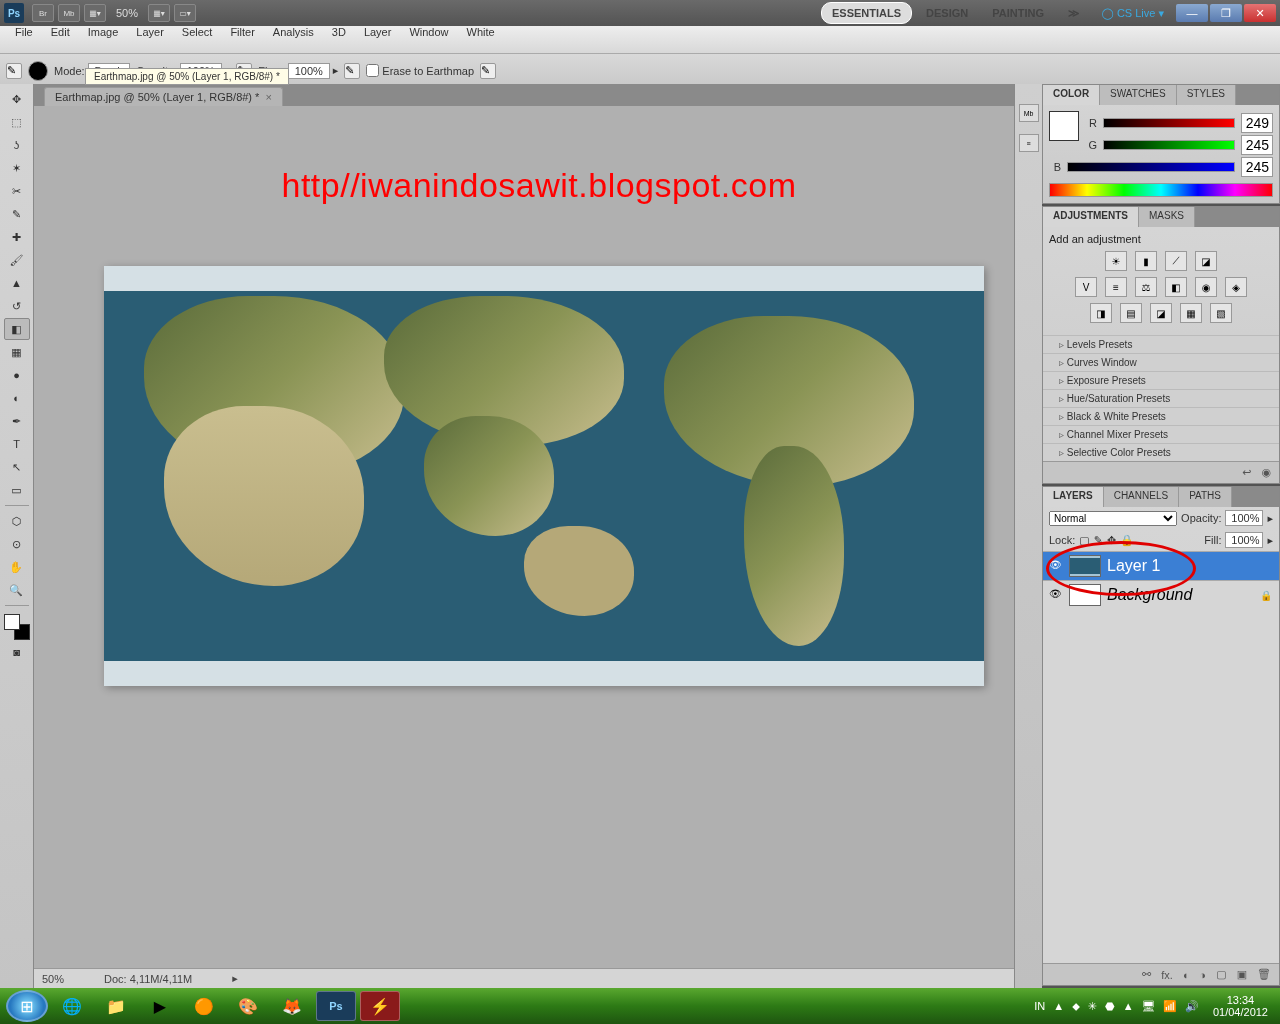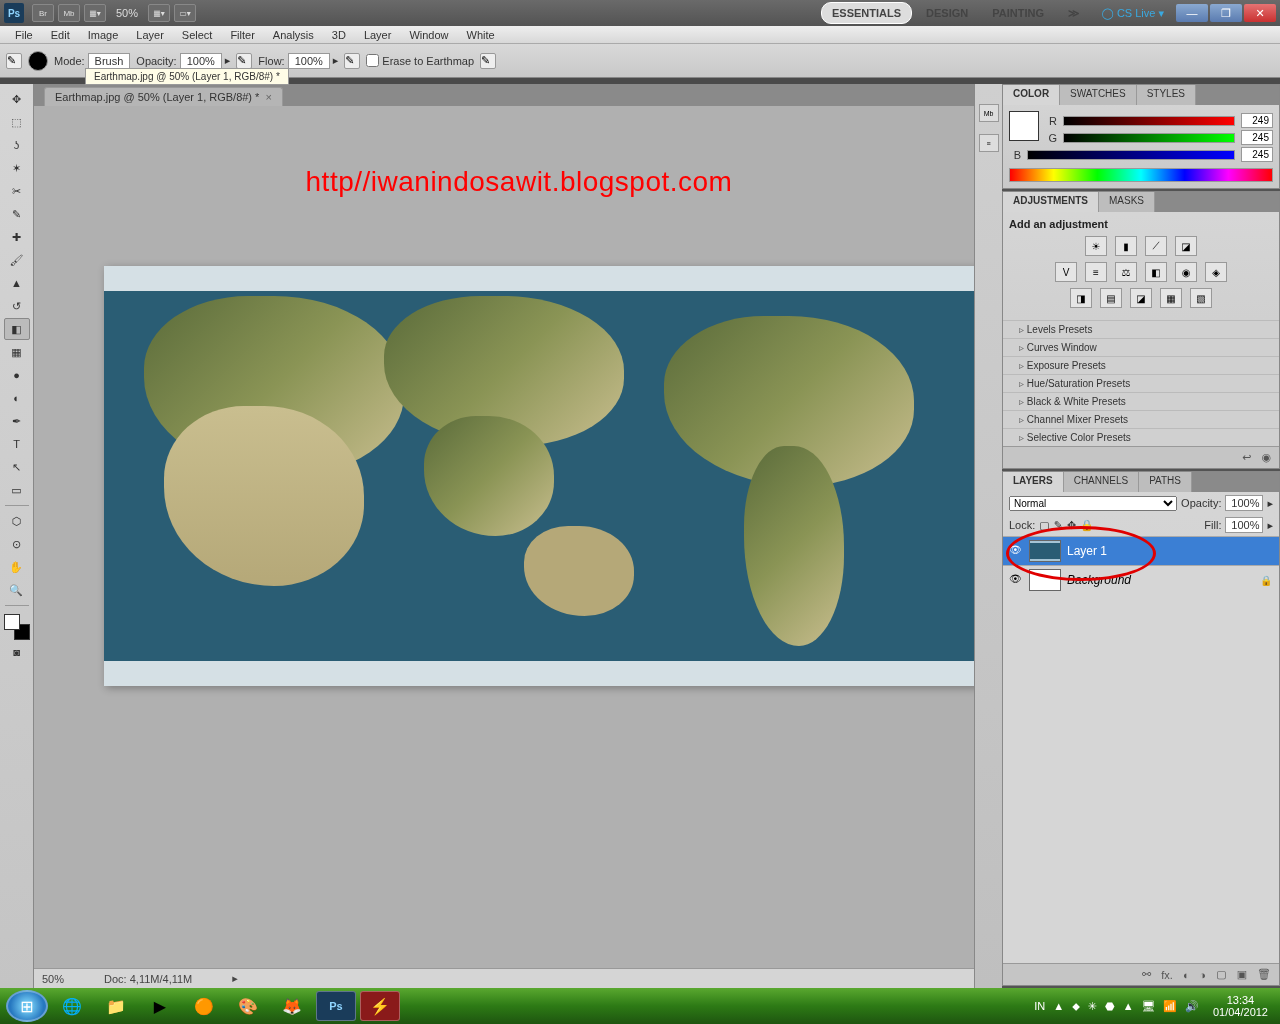--- a/index.html
+++ b/index.html
@@ -12,21 +12,21 @@
 .titlebar .spacer { flex:1; }
 .titlebar .zoom { color:#ddd; margin:0 8px; }
 .titlebar .workspace { padding:4px 10px; margin:0 2px; color:#444; font-weight:bold; }
 .titlebar .workspace.active { background:#ddd; border:1px solid #fff; border-radius:10px;}
 .titlebar .winbtn { width:32px; height:18px; margin-left:2px; display:flex; align-items:center; justify-content:center; color:#fff; border-radius:2px;}
 .titlebar .winbtn.min{background:linear-gradient(#8aa9d0,#5a7bb0);} 
 .titlebar .winbtn.max{background:linear-gradient(#8aa9d0,#5a7bb0);}
 .titlebar .winbtn.close{background:linear-gradient(#e57373,#c93030);}
 
 
-.menubar { height:18px; background:linear-gradient(#eeeeee,#d8d8d8); display:flex; align-items:center; padding:0 6px; border-bottom:1px solid #aaa;}
+.menubar { height:28px; background:linear-gradient(#eeeeee,#d8d8d8); display:flex; align-items:flex-start; padding:0 6px; border-bottom:1px solid #aaa;}
 .menubar span { padding:0 9px; color:#333; }
 
 
 .optbar { height:34px; background:linear-gradient(#d9d9d9,#c8c8c8); display:flex; align-items:center; padding:0 6px; gap:6px; border-bottom:1px solid #888;}
 .optbar .field { display:flex; align-items:center; gap:3px; color:#333;}
 .optbar .val { background:#fff; border:1px solid #999; padding:1px 6px; min-width:40px; text-align:right;}
 .optbar .icon-box{width:16px;height:16px;border:1px solid #999;background:#eee;border-radius:2px;}
 .tooltip-tab{position:absolute;top:68px;left:85px;background:#fffde7;border:1px solid #999;padding:2px 8px;font-size:10px;color:#333;z-index:50;}
 
 
@@ -41,65 +41,65 @@
 .tools .swatch .fg{position:absolute;width:16px;height:16px;background:#fff;border:1px solid #333;top:0;left:0;}
 .tools .swatch .bg{position:absolute;width:16px;height:16px;background:#000;border:1px solid #333;bottom:0;right:0;}
 
 
 .docarea { flex:1; background:#4f4f4f; display:flex; flex-direction:column; }
 .doctabs { height:22px; background:#8a8a8a; display:flex; align-items:flex-end; padding-left:10px;}
 .doctabs .tab { background:#b5b5b5; padding:3px 10px; border-radius:3px 3px 0 0; border:1px solid #999; border-bottom:none; color:#333; display:flex; align-items:center; gap:6px;}
 .doctabs .tab .x{color:#666;}
 .canvaswrap{flex:1;background:#b0b0b0;position:relative;overflow:hidden;}
 .canvas{position:absolute;left:40px;top:10px;right:10px;bottom:10px;background:#b0b0b0;}
-.watermark{position:absolute;top:50px;left:0;right:0;text-align:center;font-size:28px;color:#ff0000;font-family:Arial;letter-spacing:0.5px;}
+.watermark{position:absolute;top:50px;left:0;right:0;text-align:center;font-size:34px;color:#ff0000;font-family:Arial;letter-spacing:0.5px;}
 .mapimg{position:absolute;top:150px;left:30px;width:880px;height:420px;background:linear-gradient(180deg,#d5e0e5 0%,#d5e0e5 6%,#2a5d74 6%,#2a5d74 94%,#d5e0e5 94%);box-shadow:2px 2px 8px rgba(0,0,0,0.3);overflow:hidden;}
 .mapimg .land{position:absolute;background:linear-gradient(135deg,#5a6b3a,#8a9455,#c9be8f);border-radius:40% 50% 45% 55%;}
 .statusbar{height:20px;background:#d5d5d5;border-top:1px solid #999;display:flex;align-items:center;padding:0 8px;gap:40px;color:#444;}
 
 
-.rightcol { width:278px; background:#535353; display:flex; flex-direction:column;}
+.rightcol { width:238px; background:#535353; display:flex; flex-direction:column;}
 .rightgutter{width:28px;background:linear-gradient(#cfcfcf,#bfbfbf);border-left:1px solid #888;display:flex;flex-direction:column;align-items:center;padding-top:20px;gap:12px;}
 .rightgutter .g{width:20px;height:18px;border:1px solid #999;background:#ddd;font-size:7px;display:flex;align-items:center;justify-content:center;}
 .panel{background:linear-gradient(#d6d6d6,#c9c9c9);border:1px solid #888;margin-bottom:2px;}
 .panel .tabs{display:flex;background:#8a8a8a;height:20px;}
 .panel .tabs .pt{padding:3px 10px;font-size:10px;color:#333;background:#bdbdbd;border-right:1px solid #999;}
 .panel .tabs .pt.active{background:#d6d6d6;font-weight:bold;}
 .panel .body{padding:6px;}
 
 
 .color-row{display:flex;align-items:center;gap:6px;margin:2px 0;}
 .color-row .lbl{width:12px;text-align:right;color:#333;}
 .color-row .slider{flex:1;height:10px;border:1px solid #999;}
 .color-row .slider.r{background:linear-gradient(90deg,#000,#f00);}
 .color-row .slider.g{background:linear-gradient(90deg,#000,#0f0);}
 .color-row .slider.b{background:linear-gradient(90deg,#000,#00f);}
-.color-row .num{width:32px;background:#fff;border:1px solid #999;text-align:right;padding:1px 3px;font-size:10px;}
+.color-row .num{width:32px;background:#fff;border:1px solid #999;text-align:right;padding:1px 3px;font-size:14px;}
 .color-swatch{width:30px;height:30px;border:1px solid #333;background:#fff;float:left;margin-right:6px;position:relative;}
 .color-swatch::after{content:'';position:absolute;right:-4px;bottom:-4px;width:30px;height:30px;background:#000;border:1px solid #333;z-index:-1;}
 .spectrum{height:14px;background:linear-gradient(90deg,red,yellow,lime,cyan,blue,magenta,red);margin-top:4px;border:1px solid #999;}
 
 
 .adj-body{font-size:10px;}
-.adj-body .hdr{font-weight:bold;margin-bottom:4px;color:#222;}
+.adj-body .hdr{font-weight:normal;margin-bottom:4px;color:#222;}
 .adj-row{display:flex;justify-content:center;gap:8px;margin:6px 0;}
 .adj-row .a{width:22px;height:20px;border:1px solid #999;background:#e5e5e5;font-size:10px;display:flex;align-items:center;justify-content:center;}
 .preset{padding:3px 16px;font-size:10px;color:#333;border-top:1px solid #bbb;background:#d0d0d0;}
 .preset::before{content:'▹ ';color:#666;}
 
 
 .layers-opts{display:flex;align-items:center;gap:4px;padding:3px 6px;font-size:10px;color:#333;}
 .layers-opts select{font-size:10px;flex:1;}
 .layers-opts .num{width:38px;background:#fff;border:1px solid #999;padding:1px 3px;text-align:right;}
 .layer-row{display:flex;align-items:center;padding:3px 6px;gap:6px;border-top:1px solid #aaa;}
 .layer-row .eye{width:14px;height:14px;font-size:10px;}
 .layer-row .thumb{width:32px;height:22px;border:1px solid #666;background:#fff;}
 .layer-row .thumb.map{background:linear-gradient(#a5c5d5 10%,#2a5d74 10%,#2a5d74 90%,#a5c5d5 90%);}
 .layer-row.sel{background:#3b7fd4;color:#fff;}
-.layer-row .name{flex:1;font-size:12px;}
+.layer-row .name{flex:1;font-size:16px;}
 .layer-row .lock{font-size:10px;color:#666;}
 .layers-list{position:relative;background:#d6d6d6;flex:1;min-height:300px;}
 .red-circle{position:absolute;left:3px;top:-10px;width:150px;height:55px;border:3px solid #e00000;border-radius:50%;pointer-events:none;z-index:10;}
 .layers-footer{height:22px;background:#c5c5c5;border-top:1px solid #999;display:flex;align-items:center;justify-content:flex-end;gap:10px;padding:0 8px;color:#555;font-size:10px;}
 
 
 .taskbar{position:absolute;bottom:0;left:0;right:0;height:36px;background:linear-gradient(#5aa82f,#2d7a15,#1e5510);display:flex;align-items:center;padding:0 6px;gap:4px;}
 .taskbar .start{width:42px;height:32px;background:radial-gradient(circle,#6dc5f0 20%,#2778c0 70%);border-radius:50%;border:2px solid rgba(255,255,255,0.3);display:flex;align-items:center;justify-content:center;color:#fff;font-size:16px;}
 .taskbar .tb{width:40px;height:30px;border-radius:3px;display:flex;align-items:center;justify-content:center;font-size:16px;}
 .taskbar .tb.running{background:rgba(255,255,255,0.15);border:1px solid rgba(255,255,255,0.3);}

